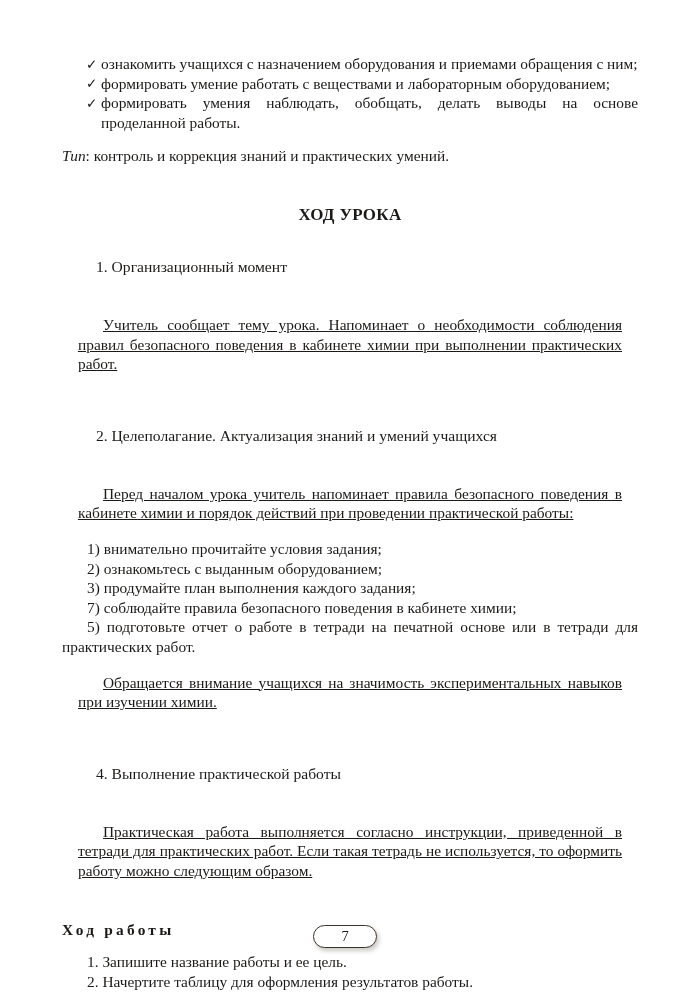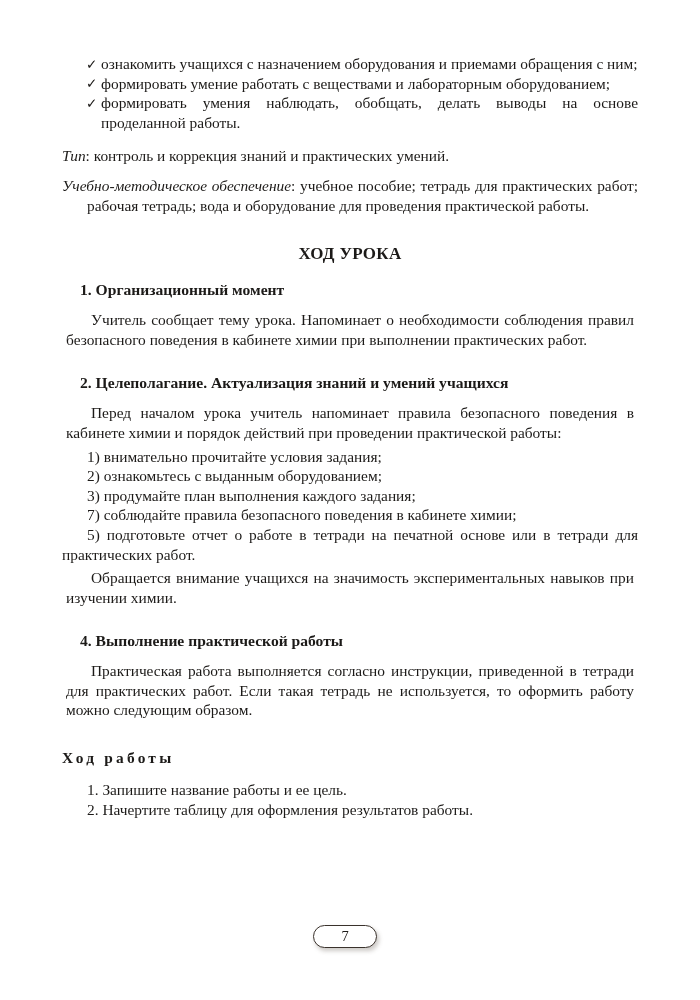--- a/index.html
+++ b/index.html
@@ -33,22 +33,23 @@
     top: 54px;
     width: 576px;
   }
 
   
   .para {
     font-size: 15.4px;
     line-height: 19.6px;
     text-align: justify;
     text-justify: inter-word;
-    margin: 4px;
+    margin: 16px;
     hyphens: manual;
+    text-decoration: underline;
   }
   .para.indent  { text-indent: 25px; }
 
   
   .check-list {
     list-style: none;
     margin: 0;
     padding: 0;
   }
   .check-item {
@@ -87,22 +88,22 @@
   .main-heading {
     font-size: 17px;
     font-weight: bold;
     text-align: center;
     letter-spacing: 0.3px;
     margin: 0;
     line-height: 21px;
   }
   .sub-heading {
     font-size: 15.6px;
-    font-weight: bold;
-    margin: 0;
+    font-weight: normal;
+    margin: 16px;
     line-height: 20px;
     text-indent: 18px;
   }
   .centered-heading {
     font-size: 15.4px;
     text-align: left;
     letter-spacing: 3.2px;
     margin: 0;
     line-height: 20px;
   }
@@ -172,23 +173,20 @@
     </ul>
 
     <div class="sp-14"></div>
 
     <p class="label-para">
       <span class="lbl">Тип</span><span>: </span><span>контроль и коррекция знаний и практических умений.</span>
     </p>
 
     <div class="sp-10"></div>
 
-    <p class="label-para">
-      <span class="lbl">Учебно-методическое обеспечение</span><span>: </span><span>учебное пособие; тетрадь для прак­тических работ; рабочая тетрадь; вода и оборудование для проведения практической работы.</span>
-    </p>
 
     <div class="sp-28"></div>
 
     <h1 class="main-heading">ХОД УРОКА</h1>
 
     <div class="sp-16"></div>
 
     <h2 class="sub-heading">1. Организационный момент</h2>
     <div class="sp-6"></div>
     <p class="para indent">Учитель сообщает тему урока. Напоминает о необходимости соблю­дения правил безопасного поведения в кабинете химии при выполнении практических работ.</p>

